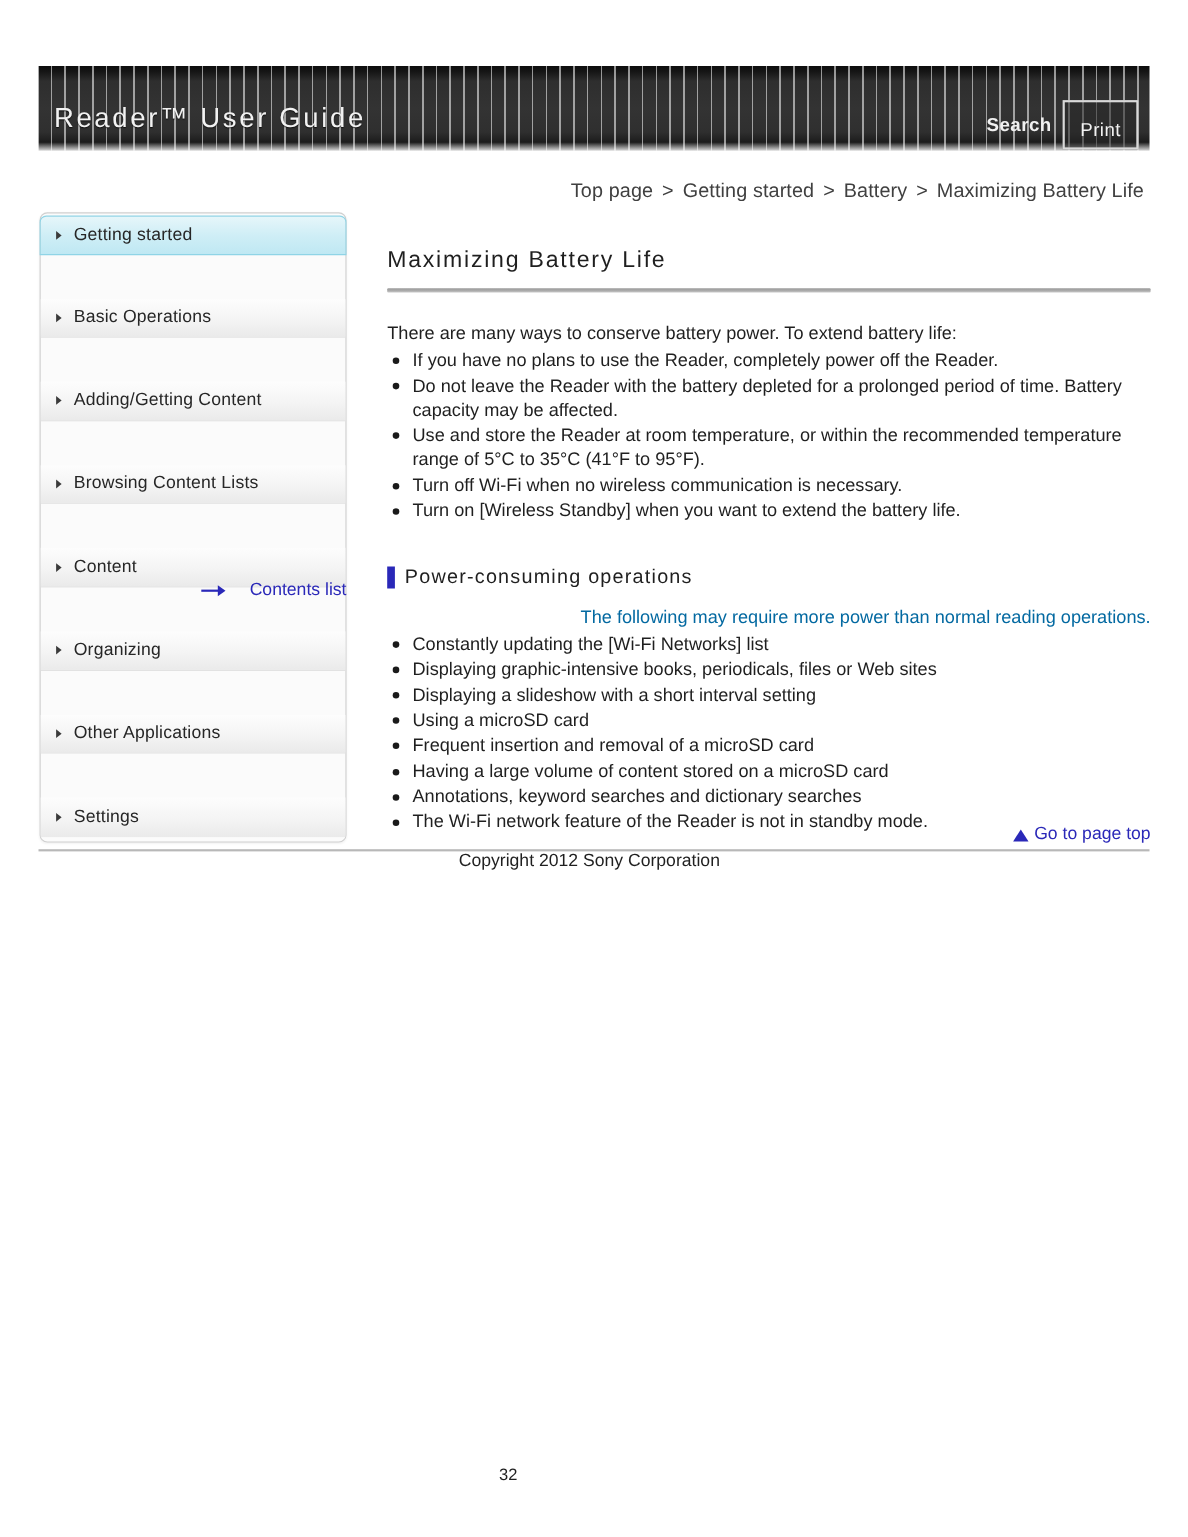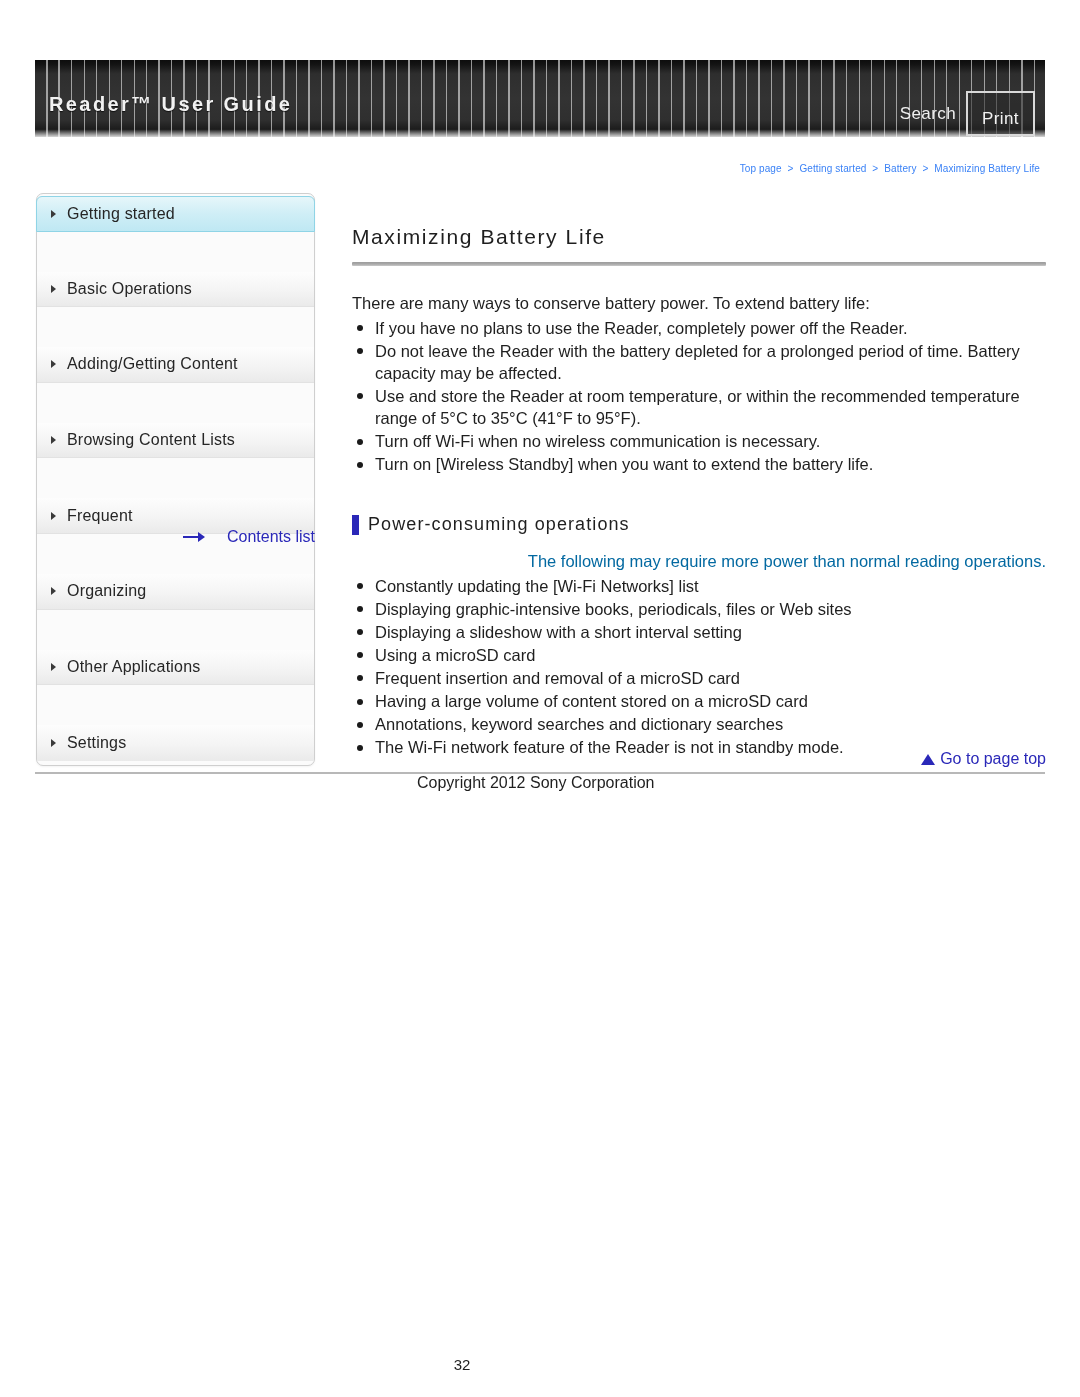--- a/index.html
+++ b/index.html
@@ -40,60 +40,60 @@
         #2f2f2f 78%,
         #1c1c1c 90%,
         #d8d8d8 100%
       );
     overflow: hidden;
   }
   .header-title {
     position: absolute;
     left: 14px;
     top: 33px;
-    font-size: 20px;
+    font-size: 25px;
     letter-spacing: 2.4px;
     color: #f2f2f2;
     white-space: nowrap;
     text-shadow: 0 1px 1px rgba(0,0,0,0.7);
-    font-weight: bold;
   }
   .header-actions {
     position: absolute;
     right: 10px;
     top: 31px;
     display: flex;
     align-items: center;
     gap: 10px;
   }
   .search-link {
     font-size: 17px;
     color: #f0f0f0;
     letter-spacing: 0.4px;
     cursor: pointer;
     white-space: nowrap;
+    font-weight: bold;
   }
   .print-button {
     font-size: 17px;
     color: #f2f2f2;
     letter-spacing: 0.4px;
     border: 2px solid #d9d9d9;
     padding: 16px 14px 5px 14px;
     background: rgba(40,40,40,0.55);
     cursor: pointer;
     white-space: nowrap;
   }
 
   
   .breadcrumb {
     position: absolute;
     right: 40px;
     top: 163px;
-    font-size: 10px;
-    color: #3b82f6;
+    font-size: 18px;
+    color: #404040;
     white-space: nowrap;
     letter-spacing: 0.1px;
   }
   .breadcrumb .crumb { cursor: pointer; }
   .breadcrumb .sep { padding: 0 3px; }
 
   
   .sidebar {
     position: absolute;
     left: 36px;
@@ -302,21 +302,20 @@
   }
 
   .page-number {
     position: absolute;
     left: 0;
     top: 1332px;
     width: 924px;
     text-align: center;
     font-size: 15px;
     color: #1f1f1f;
-    margin-top: 24px;
   }
 </style>
 </head>
 <body>
 
 <div class="header-banner">
   <div class="header-title">Reader™ User Guide</div>
   <div class="header-actions">
     <span class="search-link">Search</span>
     <span class="print-button">Print</span>
@@ -345,21 +344,21 @@
   <div class="nav-item">
     <span class="nav-caret"></span>
     <span class="nav-label">Adding/Getting Content</span>
   </div>
   <div class="nav-item">
     <span class="nav-caret"></span>
     <span class="nav-label">Browsing Content Lists</span>
   </div>
   <div class="nav-item">
     <span class="nav-caret"></span>
-    <span class="nav-label">Frequent</span>
+    <span class="nav-label">Content</span>
   </div>
   <div class="nav-item">
     <span class="nav-caret"></span>
     <span class="nav-label">Organizing</span>
   </div>
   <div class="nav-item">
     <span class="nav-caret"></span>
     <span class="nav-label">Other Applications</span>
   </div>
   <div class="nav-item">

